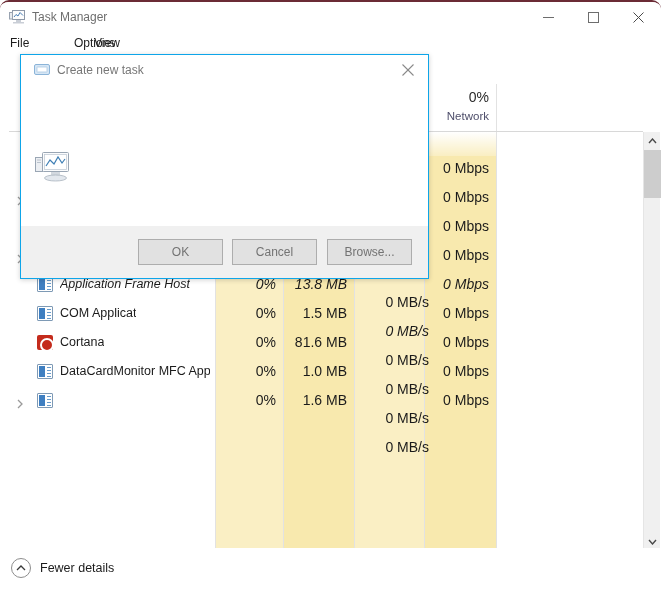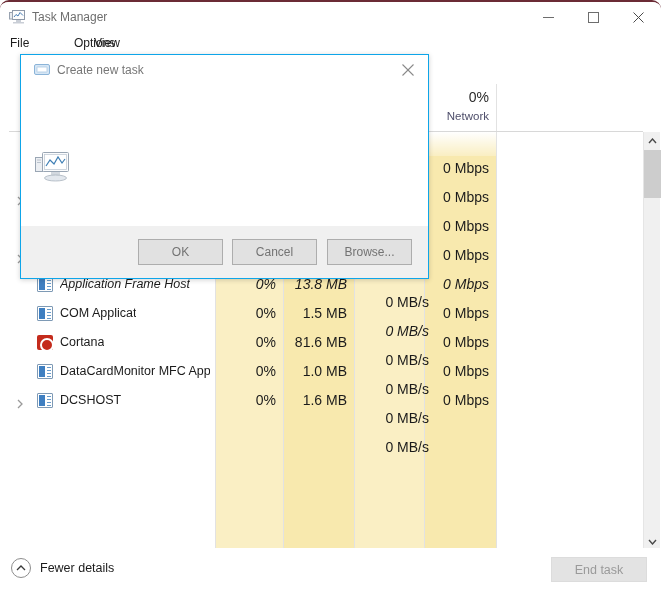--- a/index.html
+++ b/index.html
@@ -448,21 +448,20 @@
           <span class="num n-cpu">0%</span>
           <span class="num n-mem">1.0 MB</span>
           <span class="num n-disk">0 MB/s</span>
           <span class="num n-net">0 Mbps</span>
         </div>
         <div class="prow" style="top: 254px;">
           <span class="chev"><svg width="10" height="10" viewBox="0 0 10 10">
               <polyline points="3,1 7,5 3,9" fill="none" stroke="#9a9a9a" stroke-width="1.3"></polyline>
             </svg></span>
           <span class="picon icon-app"></span>
-          <span class="pname">DCSHOST</span>
           <span class="num n-cpu">0%</span>
           <span class="num n-mem">1.6 MB</span>
           <span class="num n-disk">0 MB/s</span>
           <span class="num n-net">0 Mbps</span>
         </div>
       </div>
   </div>
 
   <div id="scrollbar">
     <div class="sb-arrow" id="sb-up">
@@ -480,21 +479,20 @@
 
   <div id="bottombar">
     <div id="fewer-details">
       <span id="fd-circle">
         <svg width="10" height="6" viewBox="0 0 10 6">
             <polyline points="1,5 5,1 9,5" fill="none" stroke="#3a3a3a" stroke-width="1.3"></polyline>
           </svg>
       </span>
       <span id="fd-label">Fewer details</span>
     </div>
-    <div id="end-task">End task</div>
   </div>
 
   <div id="dialog">
 
     <div id="dlg-title-bar">
       <span id="dlg-icon">
         <svg width="16" height="14" viewBox="0 0 16 14">
           <rect x="0.5" y="1.5" width="15" height="10" rx="1.5" fill="#d6e6f5" stroke="#8bb4d8" stroke-width="1"></rect>
           <rect x="3" y="4" width="10" height="5" rx="0.5" fill="#ffffff" stroke="#a9c8e2" stroke-width="0.8"></rect>
         </svg>

